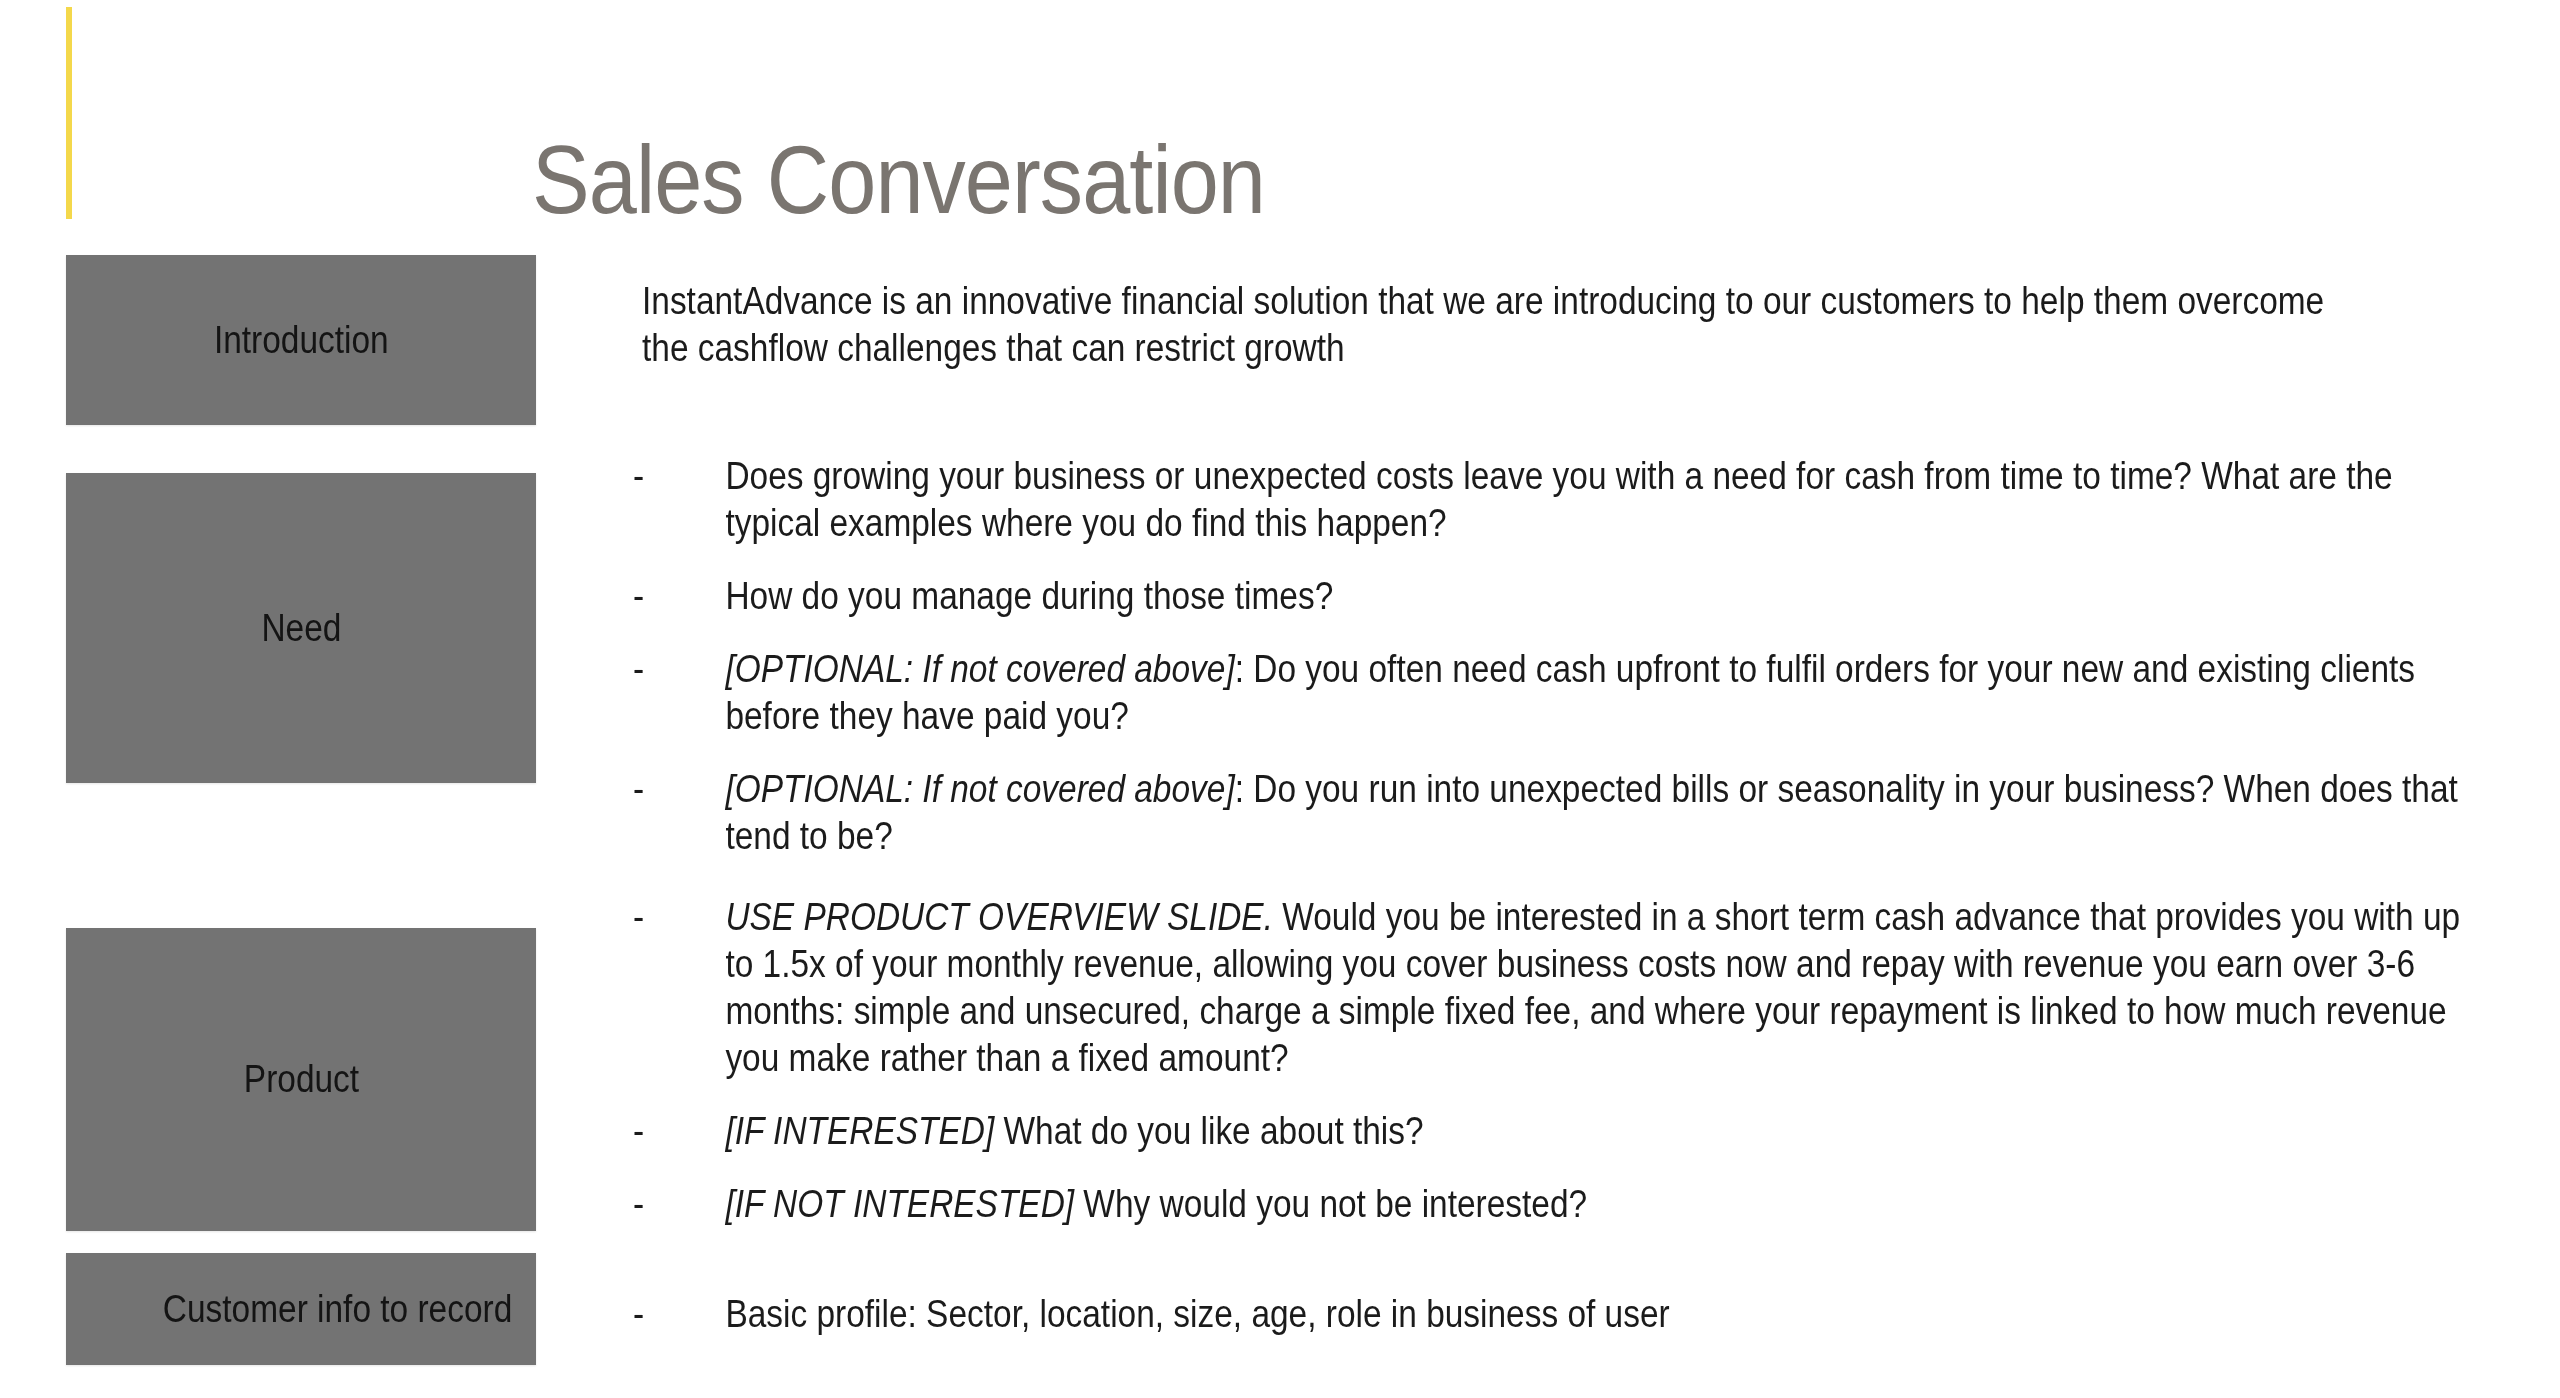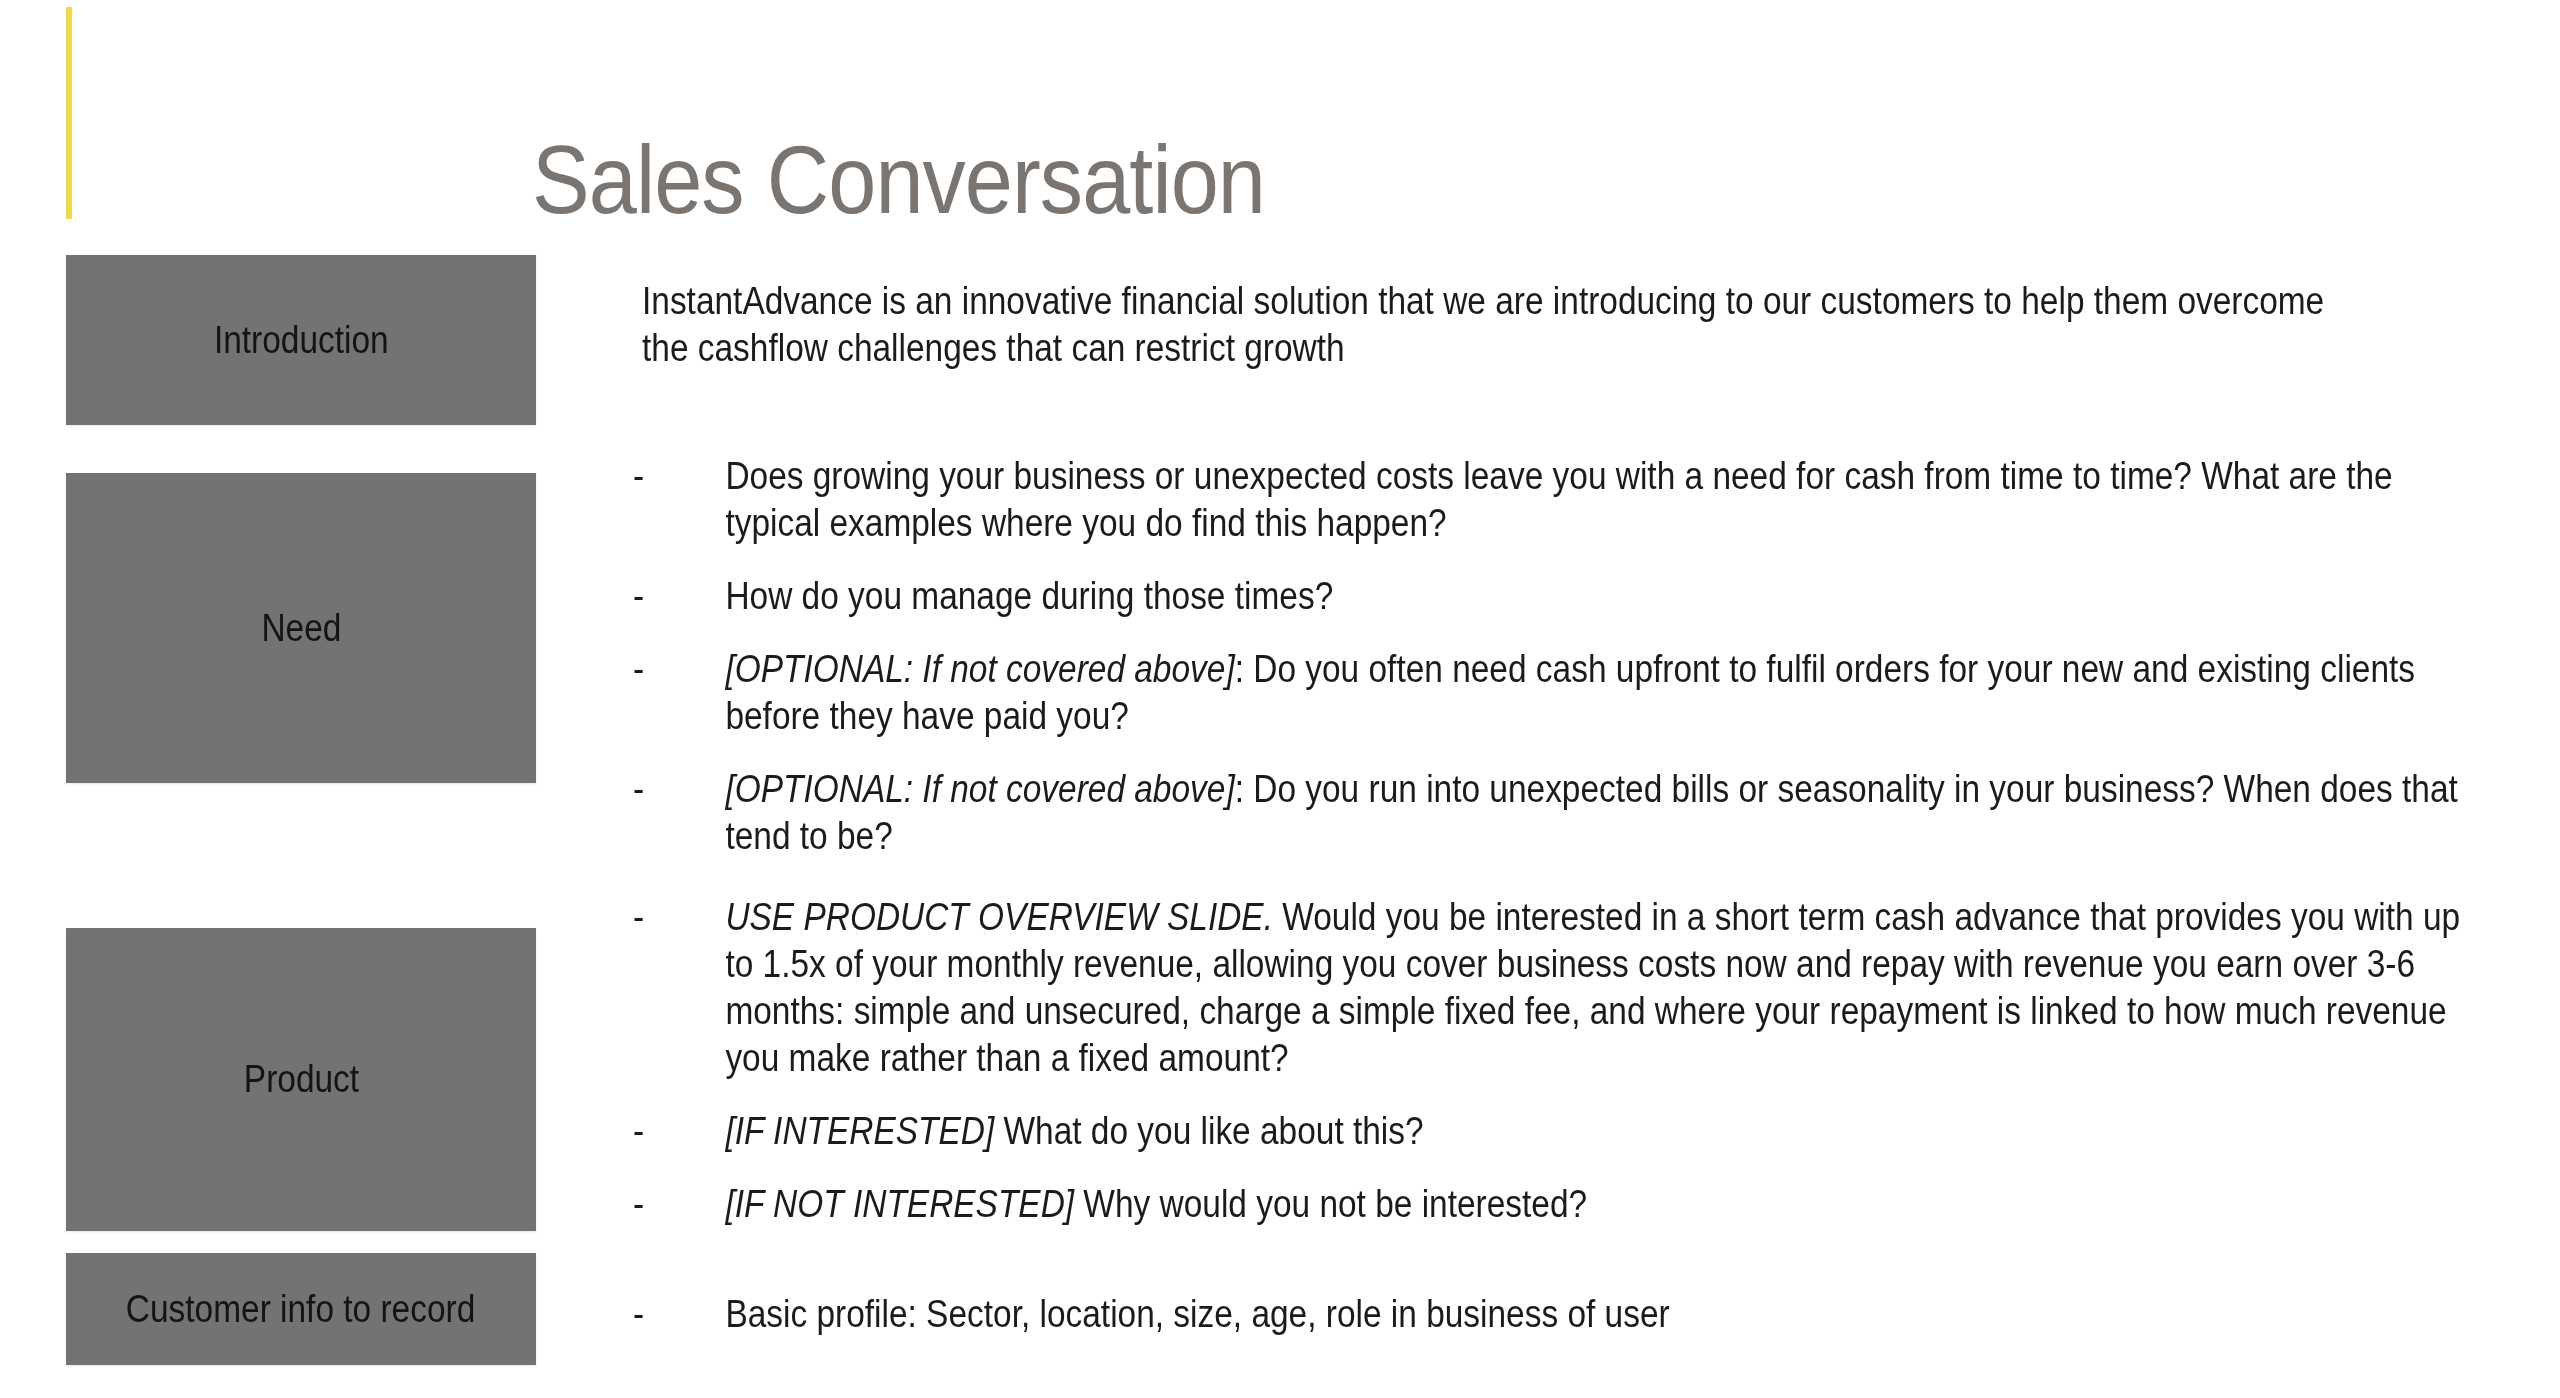--- a/index.html
+++ b/index.html
@@ -52,21 +52,21 @@
   }
   .side-box .cx-label {
     display: inline-block;
     transform: scaleX(0.88);
     transform-origin: 50% 50%;
     white-space: nowrap;
   }
   .box-introduction { top: 255px; height: 170px; }
   .box-need         { top: 473px; height: 310px; }
   .box-product      { top: 916px; height: 303px; margin-top: 12px; }
-  .box-customer     { top: 1253px; height: 112px; }
+  .box-customer     { top: 1253px; height: 112px; justify-content: flex-end; }
 
   
   .rightcol {
     position: absolute;
     font-size: 38px;
     line-height: 47px;
   }
   .rightcol .cx {
     width: 2085px;
     transform: scaleX(0.88);

